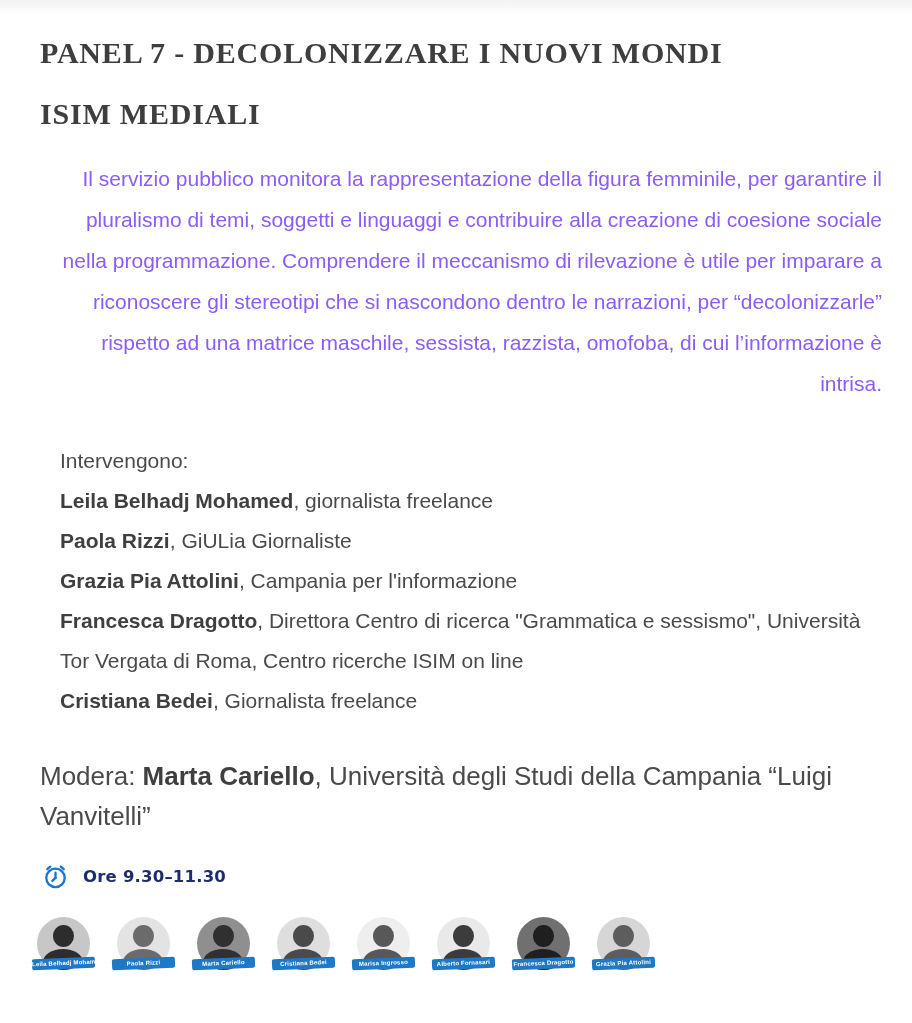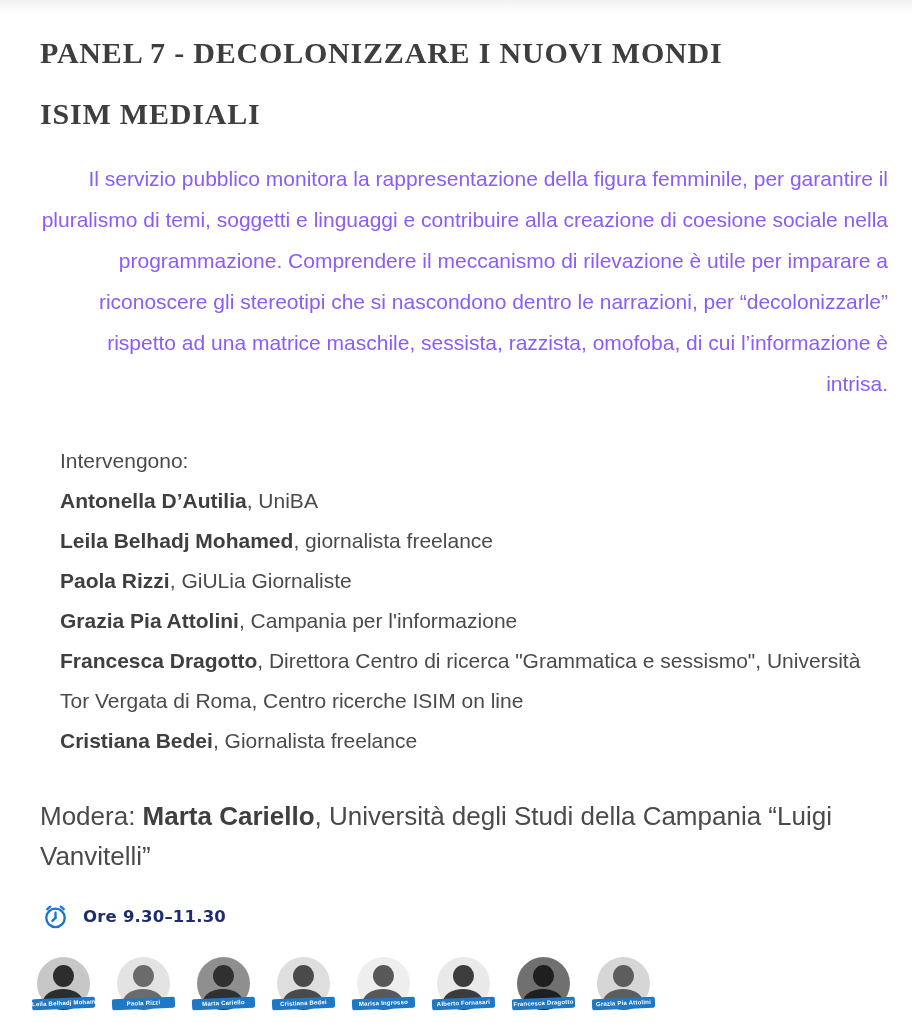--- a/index.html
+++ b/index.html
@@ -1,21 +1,21 @@
 <!DOCTYPE html>
 <html><head>
 <meta charset="utf-8">
 <style>
   html,body{margin:0;padding:0;}
   body{
     width:912px;height:1023px;overflow:hidden;background:#ffffff;
     font-family:"Liberation Sans",sans-serif;color:#4a4a4a;
   }
   .top-fade{height:14px;background:linear-gradient(#f2f2f2,#ffffff);}
-  .content{padding:0 24px 0 40px;}
+  .content{padding:0 30px 0 40px;}
   h1.title{
     font-family:"Liberation Serif","DejaVu Serif",serif;
     font-weight:700;color:#3e3e3e;font-size:30px;line-height:61px;
     letter-spacing:0.8px;margin:8px 0 0;
   }
   .t-line{display:block;}
   .desc{
     font-size:21px;line-height:41px;color:#8b5cf6;
     margin:14px 0 0;max-width:848px;text-align:right;
   }
@@ -68,21 +68,20 @@
   <h1 class="title">
     <span class="t-line">PANEL 7 - DECOLONIZZARE I NUOVI MONDI</span>
     <span class="t-line">ISIM MEDIALI</span>
   </h1>
 
   <p class="desc">Il servizio pubblico monitora la rappresentazione della figura femminile, per garantire il pluralismo di temi, soggetti e linguaggi e contribuire alla creazione di coesione sociale nella programmazione. Comprendere il meccanismo di rilevazione è utile per imparare a riconoscere gli stereotipi che si nascondono dentro le narrazioni, per “decolonizzarle” rispetto ad una matrice maschile, sessista, razzista, omofoba, di cui l’informazione è intrisa.</p>
 
   <div class="speakers">
     <p class="row">Intervengono:</p>
 
-    <p class="row"><strong>Antonella D’Autilia</strong><span>, </span><span>UniBA</span></p>
     <p class="row"><strong>Leila Belhadj Mohamed</strong><span>, </span><span>giornalista freelance</span></p>
     <p class="row"><strong>Paola Rizzi</strong><span>, </span><span>GiULia Giornaliste</span></p>
     <p class="row"><strong>Grazia Pia Attolini</strong><span>, </span><span>Campania per l'informazione</span></p>
     <p class="row"><strong>Francesca Dragotto</strong><span>, </span><span>Direttora Centro di ricerca "Grammatica e sessismo", Università Tor Vergata di Roma, Centro ricerche ISIM on line</span></p>
     <p class="row"><strong>Cristiana Bedei</strong><span>, </span><span>Giornalista freelance</span></p>
   </div>
 
   <p class="moderator"><span>Modera: </span><strong>Marta Cariello</strong><span>, </span><span>Università degli Studi della Campania “Luigi Vanvitelli”</span></p>
 
   <div class="schedule">

